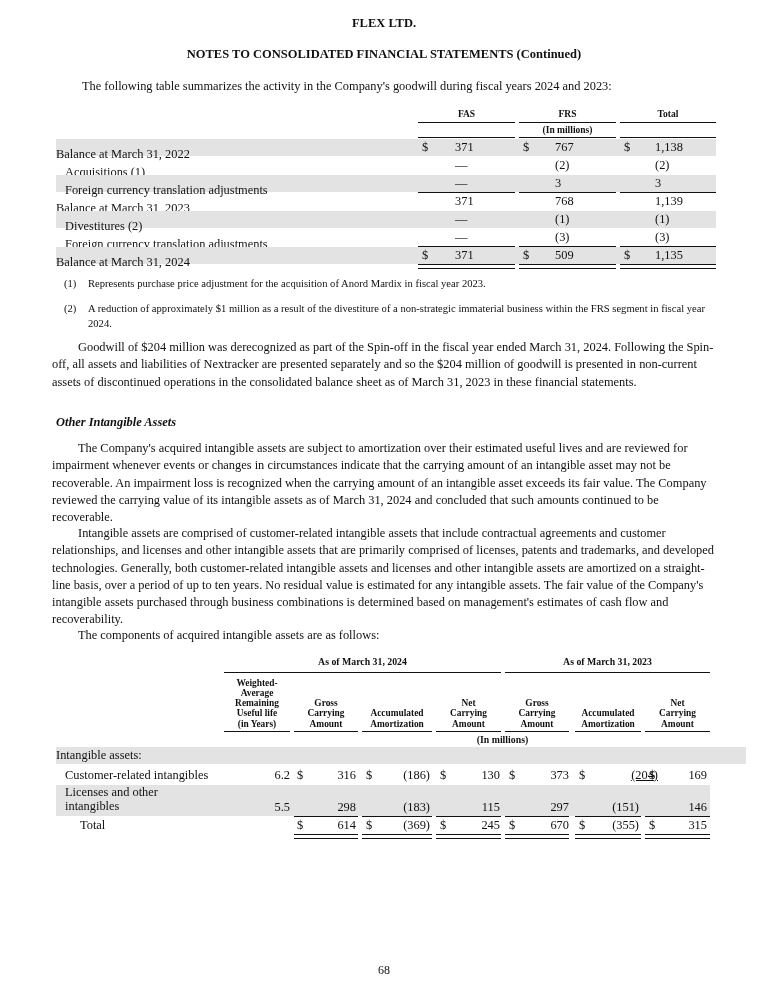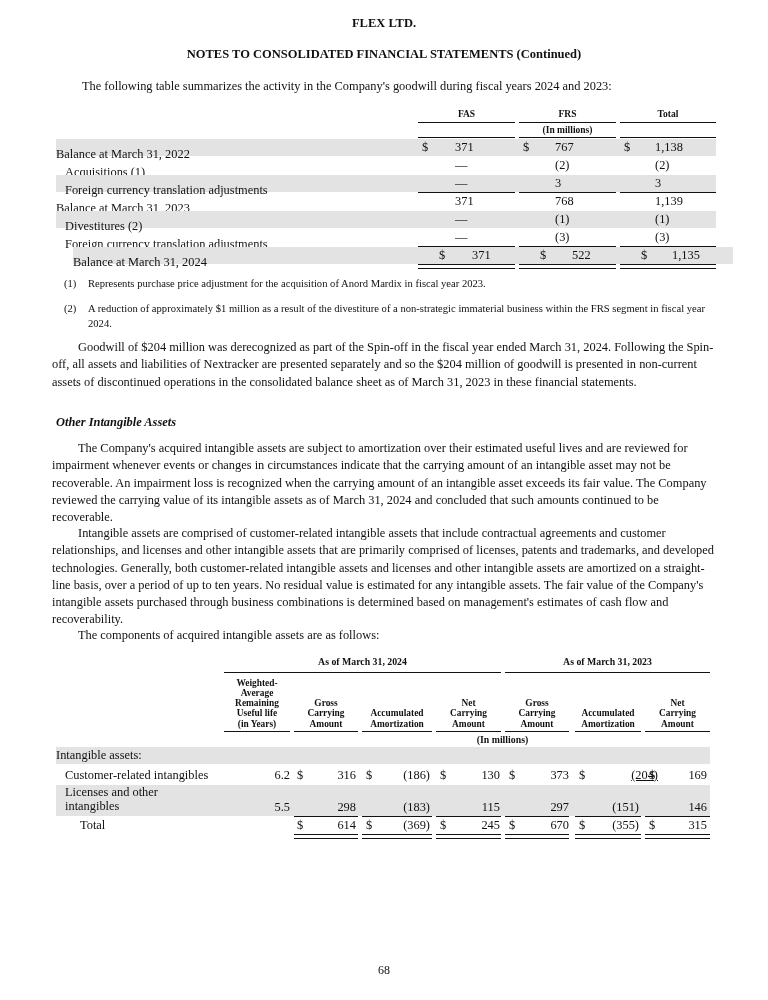--- a/index.html
+++ b/index.html
@@ -110,26 +110,26 @@
         </div>
         <div class="row" style="top: 229px;">
           <span class="lbl" style="left: 9px;">Foreign currency translation adjustments</span>
           <span class="cur" style="left: 366px;"></span>
           <span class="num" style="left: 399px; width: 60px;">—</span>
           <span class="cur" style="left: 467px;"></span>
           <span class="num" style="left: 499px; width: 60px;">(3)</span>
           <span class="cur" style="left: 568px;"></span>
           <span class="num" style="left: 599px; width: 60px;">(3)</span>
         </div>
-        <div class="row shade" style="top: 247px; margin-left: 17px;">
+        <div class="row shade" style="top: 247px;">
           <span class="lbl" style="left: 0px;">Balance at March 31, 2024</span>
           <span class="cur" style="left: 366px;">$</span>
           <span class="num" style="left: 399px; width: 60px;">371</span>
           <span class="cur" style="left: 467px;">$</span>
-          <span class="num" style="left: 499px; width: 60px;">522</span>
+          <span class="num" style="left: 499px; width: 60px;">509</span>
           <span class="cur" style="left: 568px;">$</span>
           <span class="num" style="left: 599px; width: 60px;">1,135</span>
         </div>
         <div class="hline" style="top: 192px; left: 418px; width: 97px;"></div>
         <div class="hline" style="top: 246px; left: 418px; width: 97px;"></div>
         <div class="dline" style="top: 264px; left: 418px; width: 97px;"></div>
         <div class="hline" style="top: 192px; left: 519px; width: 97px;"></div>
         <div class="hline" style="top: 246px; left: 519px; width: 97px;"></div>
         <div class="dline" style="top: 264px; left: 519px; width: 97px;"></div>
         <div class="hline" style="top: 192px; left: 620px; width: 96px;"></div>
@@ -199,21 +199,21 @@
         <div class="hline" style="top: 731px; left: 575px; width: 66px;"></div>
         <div class="abs ia-head" style="left: 645px; width: 65px; top: 698.1px;">
           <div>Net</div>
           <div>Carrying</div>
           <div>Amount</div>
         </div>
         <div class="hline" style="top: 731px; left: 645px; width: 65px;"></div>
       </div>
     <div class="abs ia-head" style="top:735px; left:436px; width:133px; font-size:9.8px;">(In millions)</div>
 
-    <div class="ia-row shade" style="top:747px; height:17px;">
+    <div class="ia-row shade" style="top:747px; height:17px;padding-left:36px;">
       <span class="lbl" style="left:0; top:1px;">Intangible assets:</span>
     </div>
     <div id="ia-rows">
         <div class="ia-row" style="top: 764px; height: 21px;">
           <span class="lbl" style="left: 9px; top: 4px; text-align: center;">Customer-related intangibles</span>
           <span class="num" style="left: 180px; width: 54px; top: 4px;">6.2</span>
           <span class="cur" style="left: 241px; top: 4px;">$</span>
           <span class="num" style="left: 250px; width: 50px; top: 4px;">316</span>
           <span class="cur" style="left: 310px; top: 4px;">$</span>
           <span class="num" style="left: 324px; width: 50px; top: 4px;">(186)</span>

